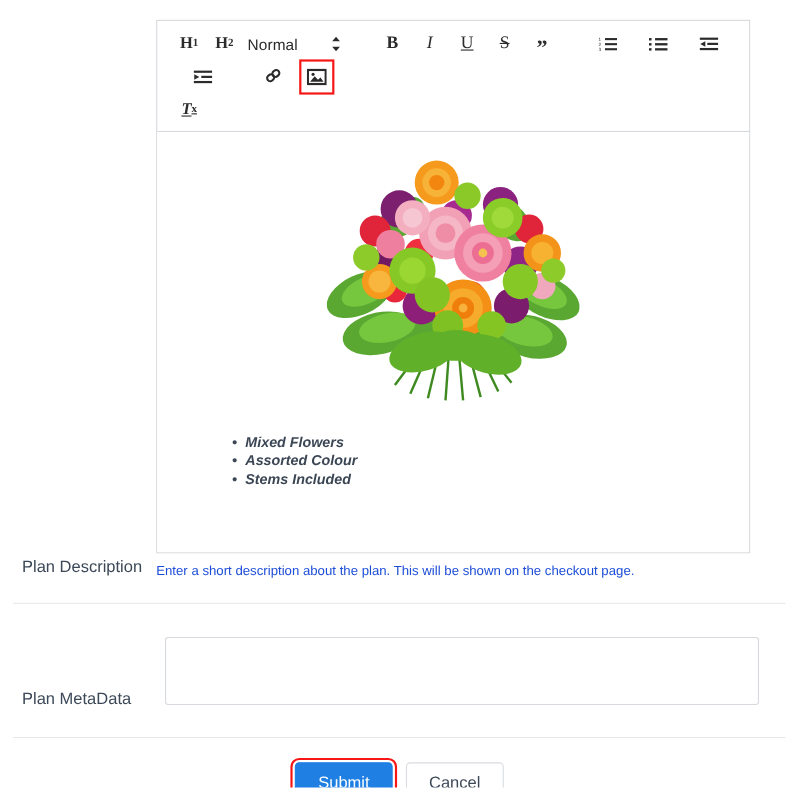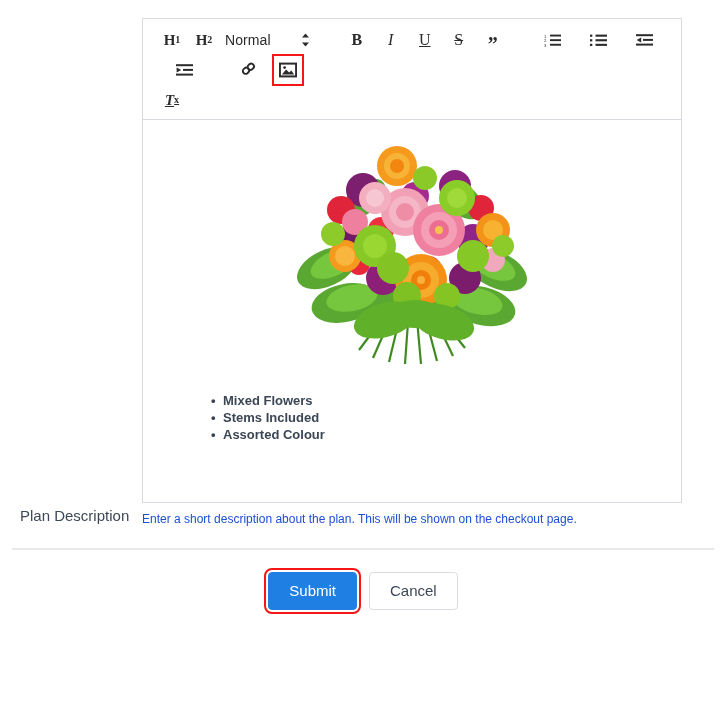--- a/index.html
+++ b/index.html
@@ -128,20 +128,21 @@
     padding-left: 54px;
     list-style: none;
   }
   .feature-list li {
     font-size: 13px;
     font-weight: 700;
     color: #3b4654;
     line-height: 17px;
     position: relative;
     padding-left: 10px;
+    font-style: italic;
   }
   .feature-list li::before {
     content: "\2022";
     position: absolute;
     left: -2px;
     top: 0;
     font-size: 13px;
   }
 
   .help-text {
@@ -418,32 +419,38 @@
               <g fill="#60b029">
                 <ellipse cx="88" cy="182" rx="32" ry="17" transform="rotate(-16 88 182)"></ellipse>
                 <ellipse cx="146" cy="184" rx="32" ry="17" transform="rotate(16 146 184)"></ellipse>
                 <ellipse cx="118" cy="176" rx="26" ry="14"></ellipse>
               </g>
             </svg>
           </div>
 
           <ul class="feature-list">
             <li>Mixed Flowers</li>
+            <li>Assorted Colour</li>
             <li>Stems Included</li>
-            <li>Assorted Colour</li>
           </ul>
         </div>
       </div>
 
       <div class="help-text">Enter a short description about the plan. This will be shown on the checkout page.</div>
     </div>
   </div>
 
   <div class="divider" style="margin-top:22px;"></div>
 
+  <div class="form-row meta-wrap">
+    <div class="field-label label-meta">Plan MetaData</div>
+    <div class="field-control">
+      <textarea class="meta-input" placeholder="" style=""></textarea>
+    </div>
+  </div>
 
   <div class="divider"></div>
 
   <div class="footer">
     <button class="btn btn-primary btn-ring">Submit</button>
     <button class="btn btn-default">Cancel</button>
   </div>
 
 </div>
 

